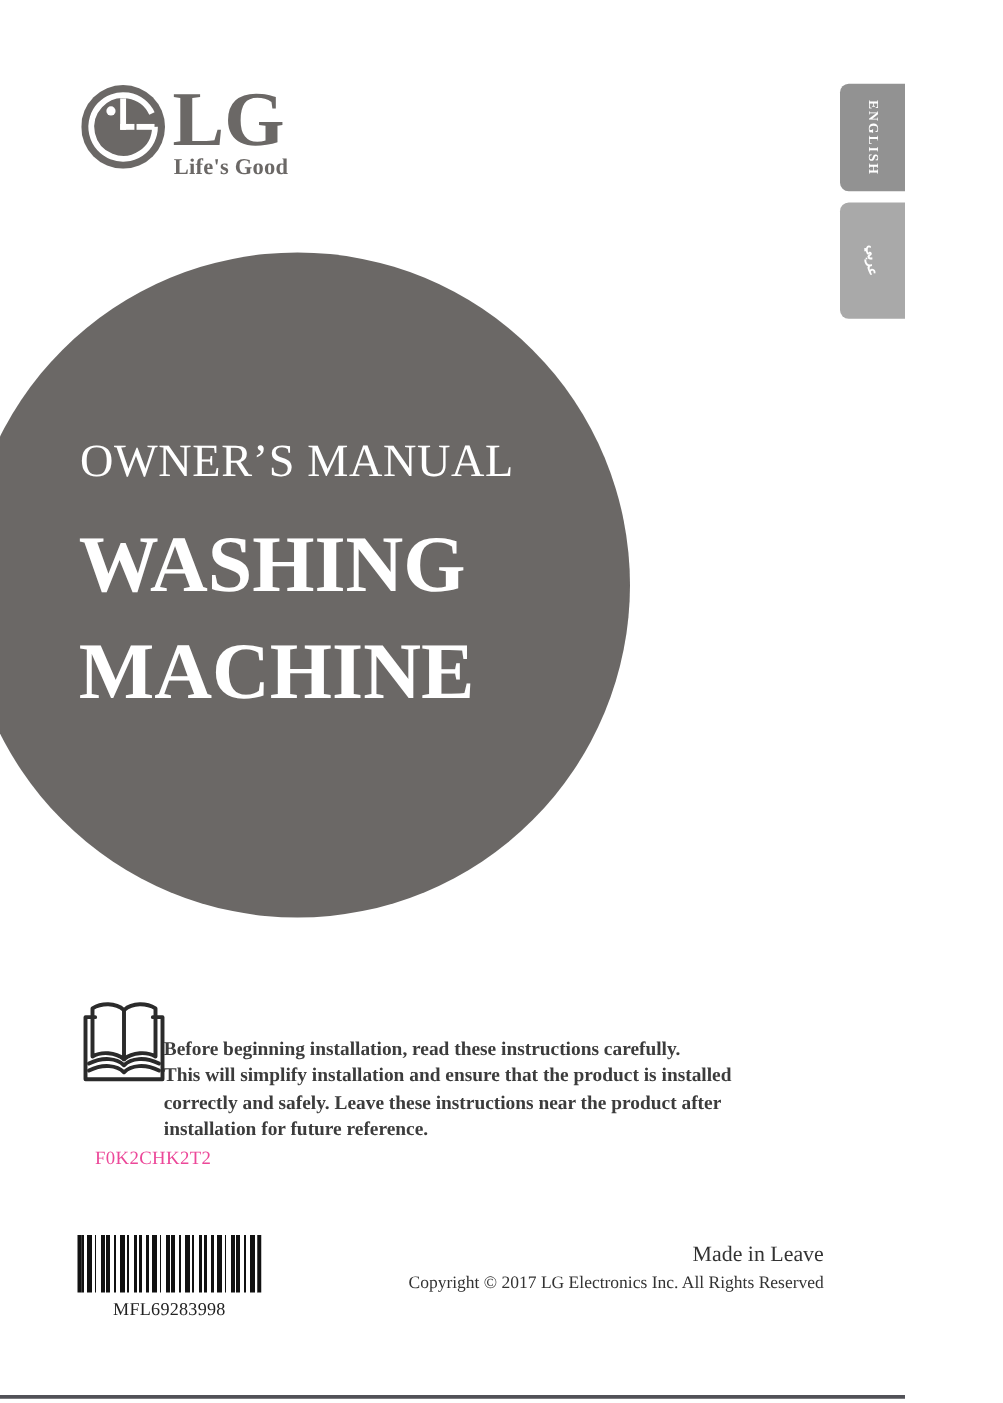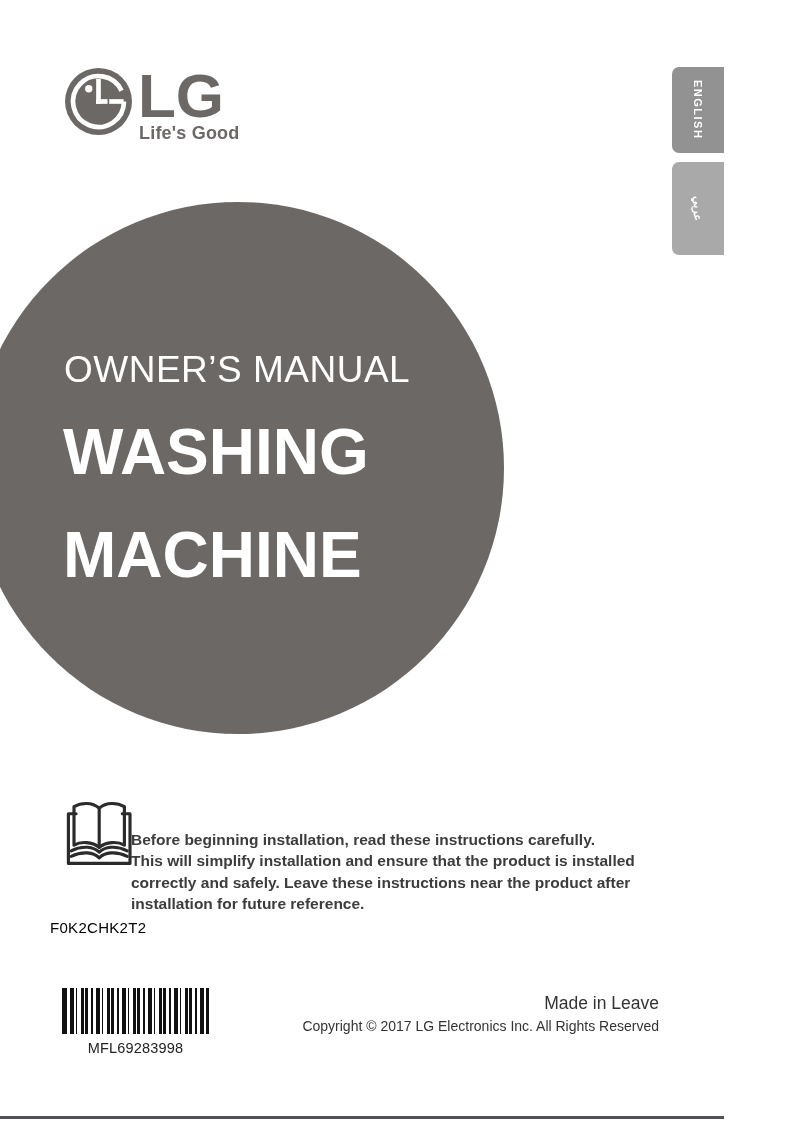--- a/index.html
+++ b/index.html
@@ -8,21 +8,21 @@
     --tab-english-bg:#929292;
     --tab-arabic-bg:#a9a9a9;
     --note-text:#3c3c3c;
     --footer-text:#333333;
     --divider:#515157;
     --barcode-black:#111111;
   }
   html,body{margin:0;padding:0;background:#ffffff;}
   .page{
     position:relative;width:724px;height:1122px;background:#ffffff;overflow:hidden;
-    font-family:Liberation Sans, sans-serif;
+    font-family:Liberation Serif, serif;
   }
 
   
   .lg-mark{position:absolute;left:65px;top:68px;width:67px;height:67px;}
   .lg-word{
     position:absolute;left:138px;top:65px;line-height:62px;font-size:62px;font-weight:bold;
     color:var(--brand-gray);letter-spacing:0px;
   }
   .lg-tagline{
     position:absolute;left:139px;top:124px;line-height:18px;font-size:18px;font-weight:600;
@@ -50,35 +50,35 @@
   .cover-kicker{
     position:absolute;left:64px;top:351px;line-height:37px;font-size:37px;font-weight:400;
     color:#ffffff;letter-spacing:.5px;white-space:nowrap;
   }
   .cover-title1{
     position:absolute;left:63px;top:420px;line-height:64px;font-size:64px;font-weight:bold;
     color:#ffffff;letter-spacing:0;white-space:nowrap;
   }
   .cover-title2{
     position:absolute;left:63px;top:505px;line-height:64px;font-size:64px;font-weight:bold;
-    color:#ffffff;letter-spacing:0;white-space:nowrap;margin-top:18px;
+    color:#ffffff;letter-spacing:0;white-space:nowrap;
   }
 
   
   .book-icon{position:absolute;left:62px;top:799px;width:73px;height:70px;}
   .note-text{
     position:absolute;left:131px;top:788px;width:580px;
     font-size:15.5px;line-height:21.3px;font-weight:bold;color:var(--note-text);
     white-space:pre-line;letter-spacing:0;margin-top:41px;
   }
 
   
   .model-number{
-    position:absolute;left:50px;top:920px;line-height:15px;font-size:15px;font-weight:400;
-    color:#000000;letter-spacing:.3px;
+    position:absolute;left:76px;top:920px;line-height:15px;font-size:15px;font-weight:400;
+    color:#ec4899;letter-spacing:.3px;
   }
 
   
   .barcode{
     position:absolute;left:62px;top:988px;width:141px;height:46px;
     background:
       repeating-linear-gradient(90deg,
         var(--barcode-black) 0 2px,#ffffff 2px 5px,
         var(--barcode-black) 5px 9px,#ffffff 9px 11px,
         var(--barcode-black) 11px 12px,#ffffff 12px 16px,

